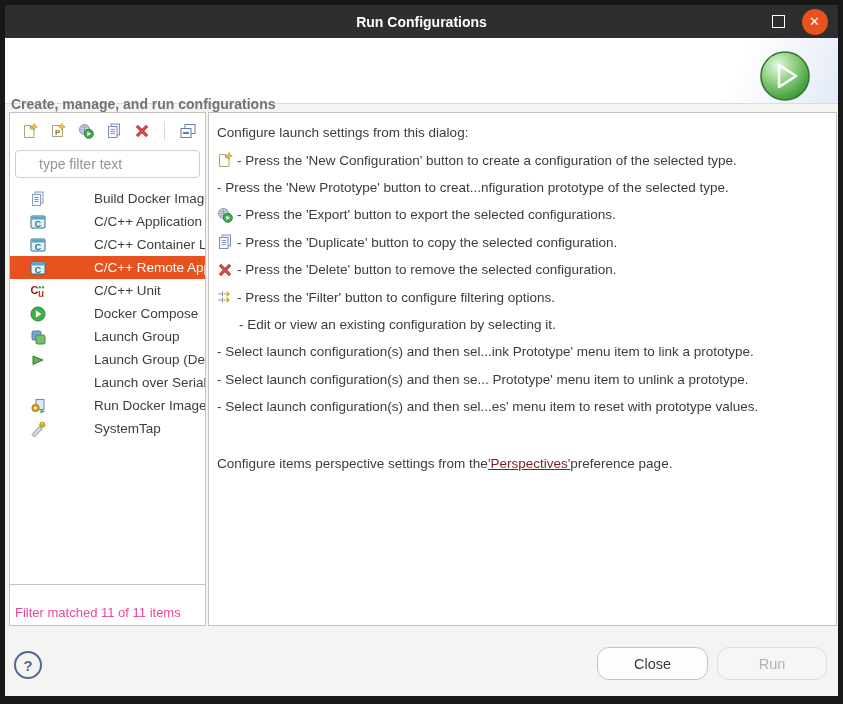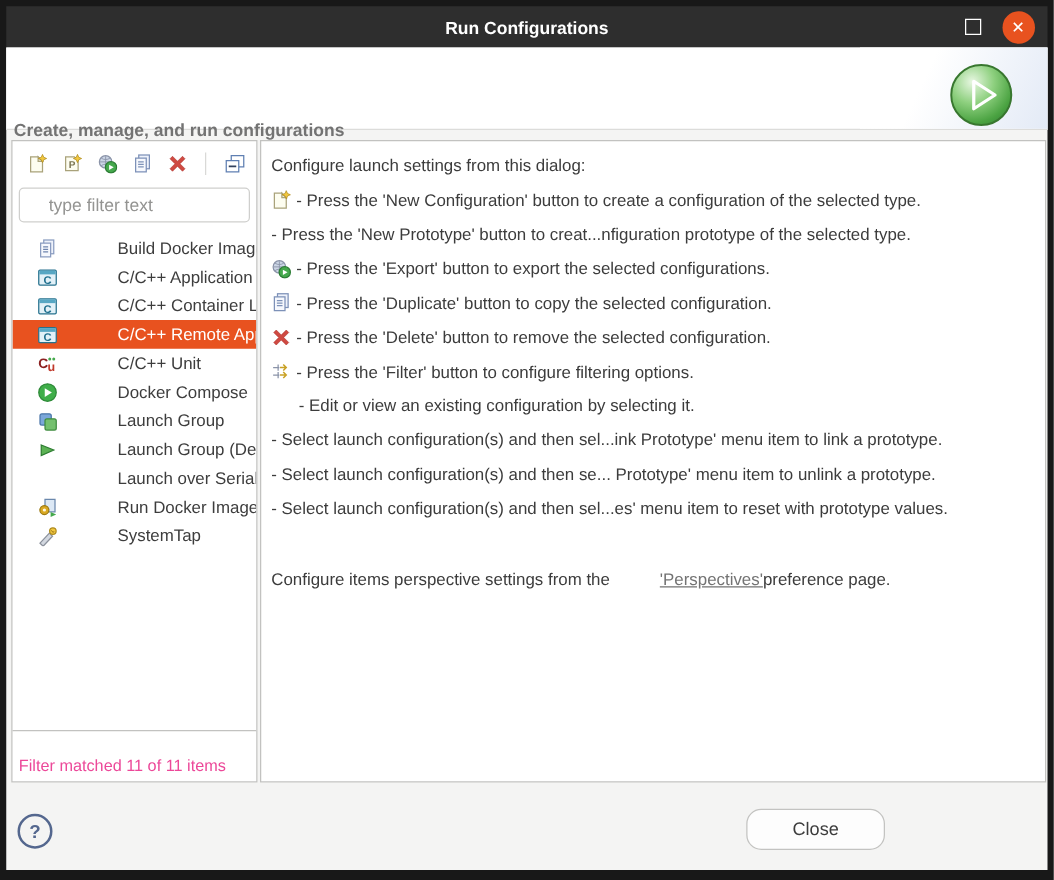--- a/index.html
+++ b/index.html
@@ -29,21 +29,21 @@
   .tree{position:absolute;top:74px;left:0;right:0;height:397px;border-bottom:1px solid #c2c2c0;overflow:hidden;}
   .tree-row{height:23px;display:flex;align-items:center;padding-left:20px;white-space:nowrap;overflow:hidden;font-size:13.5px;color:#3d3d3d;gap:43px;}
   .tree-row .icn{width:16px;height:16px;flex:0 0 16px;margin-right:5px;display:flex;align-items:center;justify-content:center;}
   .tree-row.selected{background:#e8521f;color:#ffffff;}
   .tree-status{position:absolute;left:5px;bottom:5px;right:1px;font-size:13px;color:#ec4899;white-space:nowrap;overflow:hidden;}
   .help{padding:6px 0 0 8px;}
   .hline{height:27.4px;display:flex;align-items:center;font-size:13.5px;color:#3c3c3c;white-space:nowrap;overflow:hidden;}
   .hline .icn{width:16px;height:16px;flex:0 0 16px;margin-right:4px;display:flex;align-items:center;justify-content:center;}
   .hline.indent{padding-left:22px;}
   .hline.persp{margin-top:30px;}
-  .hlink{color:#737373;text-decoration:underline;cursor:pointer;margin-left:40px;}
+  .hlink{color:#7f1d1d;text-decoration:underline;cursor:pointer;}
   .footer-help{position:absolute;left:9px;top:613px;width:24px;height:24px;border:2px solid #54678e;border-radius:50%;color:#54678e;display:flex;align-items:center;justify-content:center;font-size:15px;font-weight:bold;background:transparent;}
   .btn{position:absolute;top:609px;height:33px;box-sizing:border-box;border-radius:12px;font-size:14.5px;display:flex;align-items:center;justify-content:center;font-family:"Liberation Sans","DejaVu Sans",sans-serif;}
   .btn-close2{left:592px;width:111px;background:#fdfdfd;border:1px solid #c3c3c1;color:#3c3c3c;}
   .btn-run{left:712px;width:110px;background:#f6f6f5;border:1px solid #dededc;color:#b3b3b1;}
   svg{display:block;}
 </style>
 </head>
 <body>
 
 <div class="window">
@@ -310,15 +310,16 @@
             <span class="hlink">'Perspectives'</span>
             <span> preference page.</span>
           </div>
         </div>
     </div>
 
     <div class="footer-help">
       <span>?</span>
     </div>
     <div class="btn btn-close2">Close</div>
+    <div class="btn btn-run">Run</div>
 
   </div>
 </div>
 
 </body></html>

